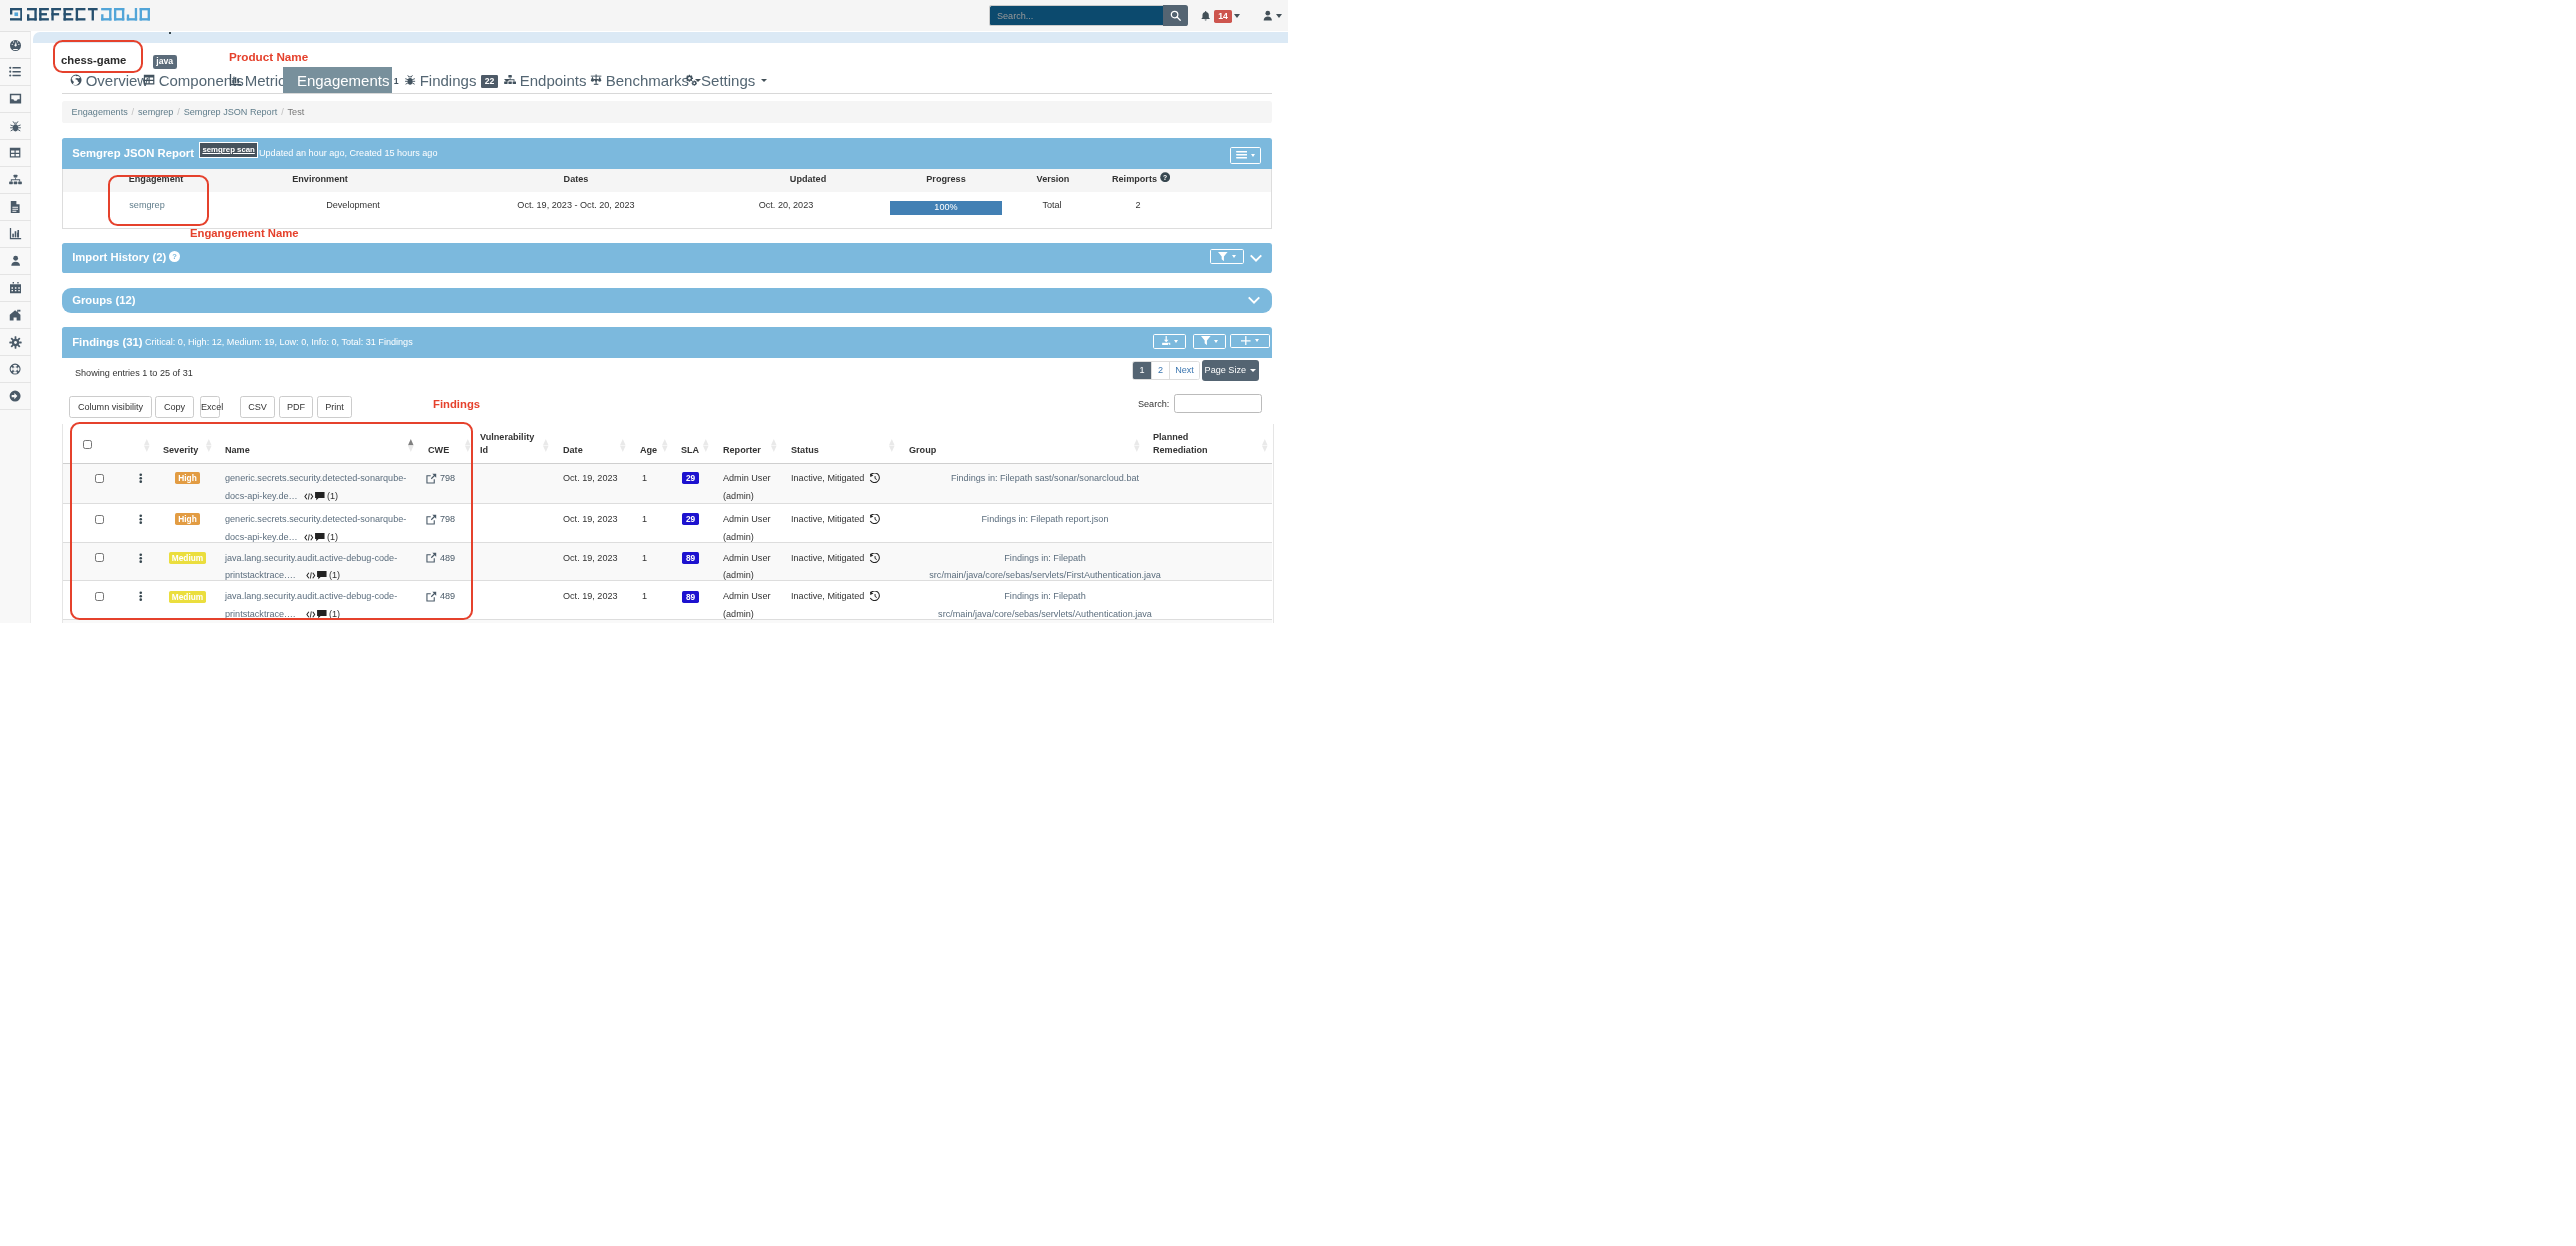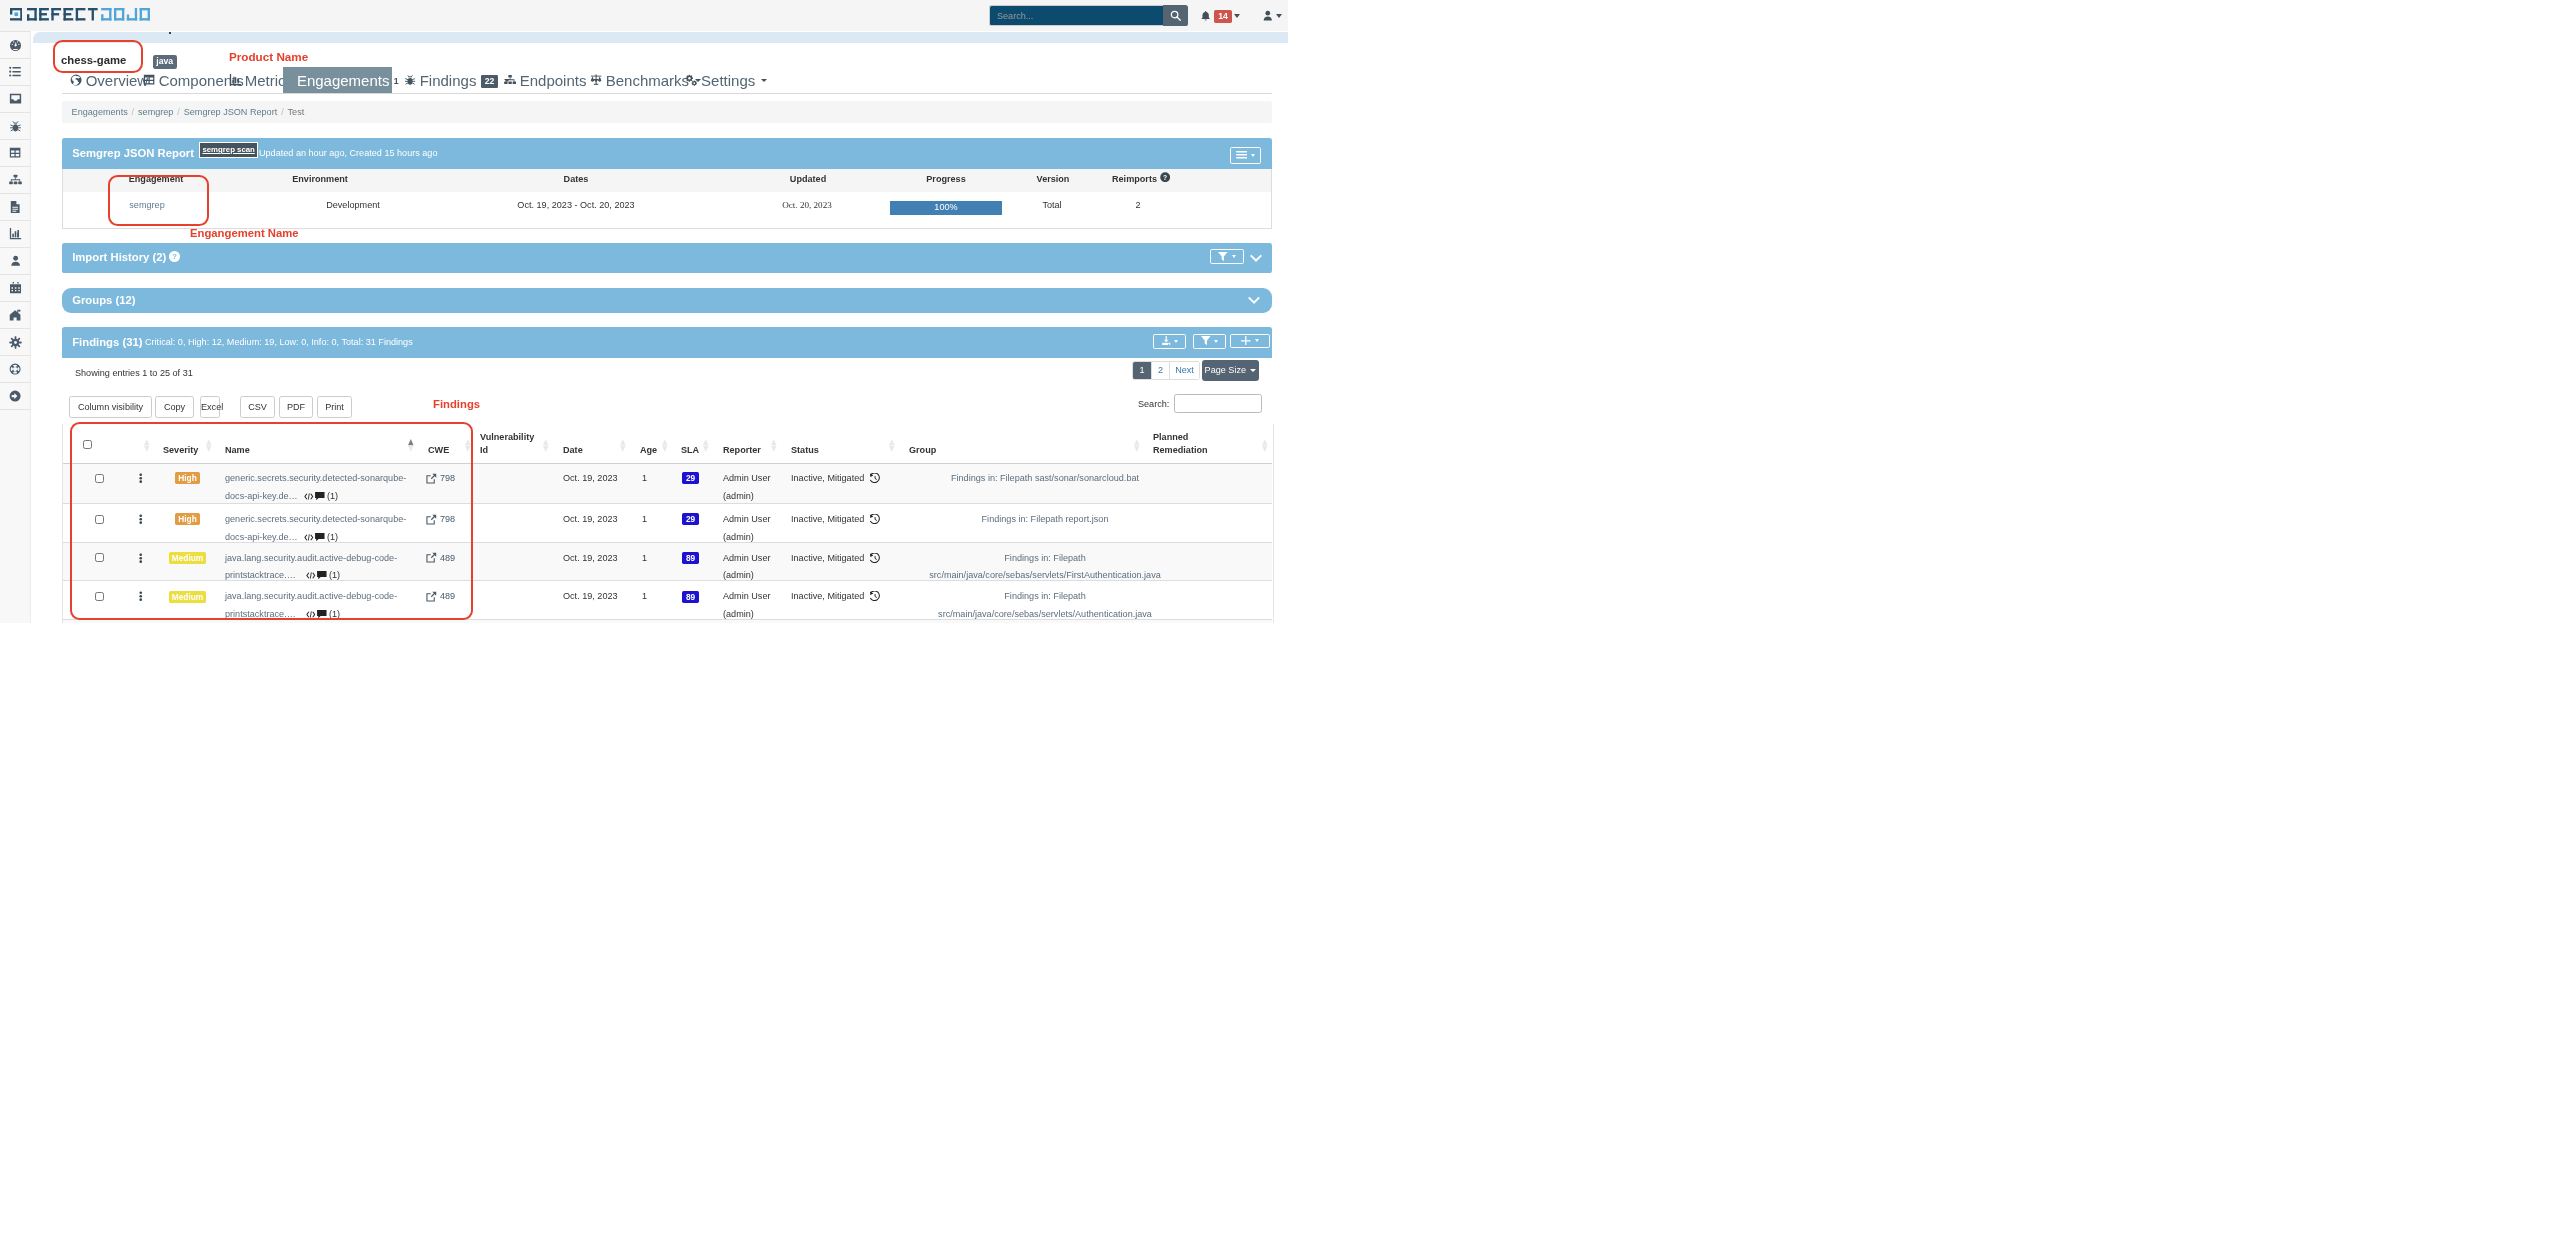--- a/index.html
+++ b/index.html
@@ -373,21 +373,21 @@
 <div class="abs b ctr" style="left:946px;top:174px;">Progress</div>
 <div class="abs b ctr" style="left:1053px;top:174px;">Version</div>
 <div class="abs b" style="left:1112px;top:174px;">Reimports</div>
 <svg class="abs" style="left:1160px;top:172px;font-size:10.5px" width="10.4" height="10.4" viewBox="0 0 16 16">
     <circle cx="8" cy="8" r="7.6" fill="#37474f"></circle>
     <text x="8" y="11.6" font-size="10.5" font-weight="bold" fill="#fff" text-anchor="middle" font-family="Liberation Sans">?</text>
   </svg>
 <div class="abs ctr slate" style="left:147px;top:200px;">semgrep</div>
 <div class="abs ctr" style="left:320px;top:200px;margin-left:33px;">Development</div>
 <div class="abs ctr" style="left:576px;top:200px;">Oct. 19, 2023 - Oct. 20, 2023</div>
-<div class="abs ctr" style="left:807px;top:200px;font-family:Liberation Serif, serif;">Oct. 20, 2023</div>
+<div class="abs ctr" style="left:786px;top:200px;">Oct. 20, 2023</div>
 <div class="abs" style="left:890px;top:201px;width:112px;height:14px;background:#4280b4;color:#fff;text-align:center;line-height:13.5px;font-size:9.1px;">100%</div>
 <div class="abs ctr" style="left:1052px;top:200px;">Total</div>
 <div class="abs ctr" style="left:1138px;top:200px;">2</div>
 
 <div class="redbox" style="left:108px;top:175px;width:101px;height:51px;"></div>
 <div class="redtxt" style="left:190px;top:227px;">Engangement Name</div>
 
 <div class="phead" style="top:243px;height:30px;border-radius:2.6px;">
   <span class="ptitle abs" style="left:10.2px;top:7.7px;">Import History (2)</span>
   <svg class="abs" style="left:107px;top:7.6px;font-size:10.5px" width="11" height="11" viewBox="0 0 16 16">

